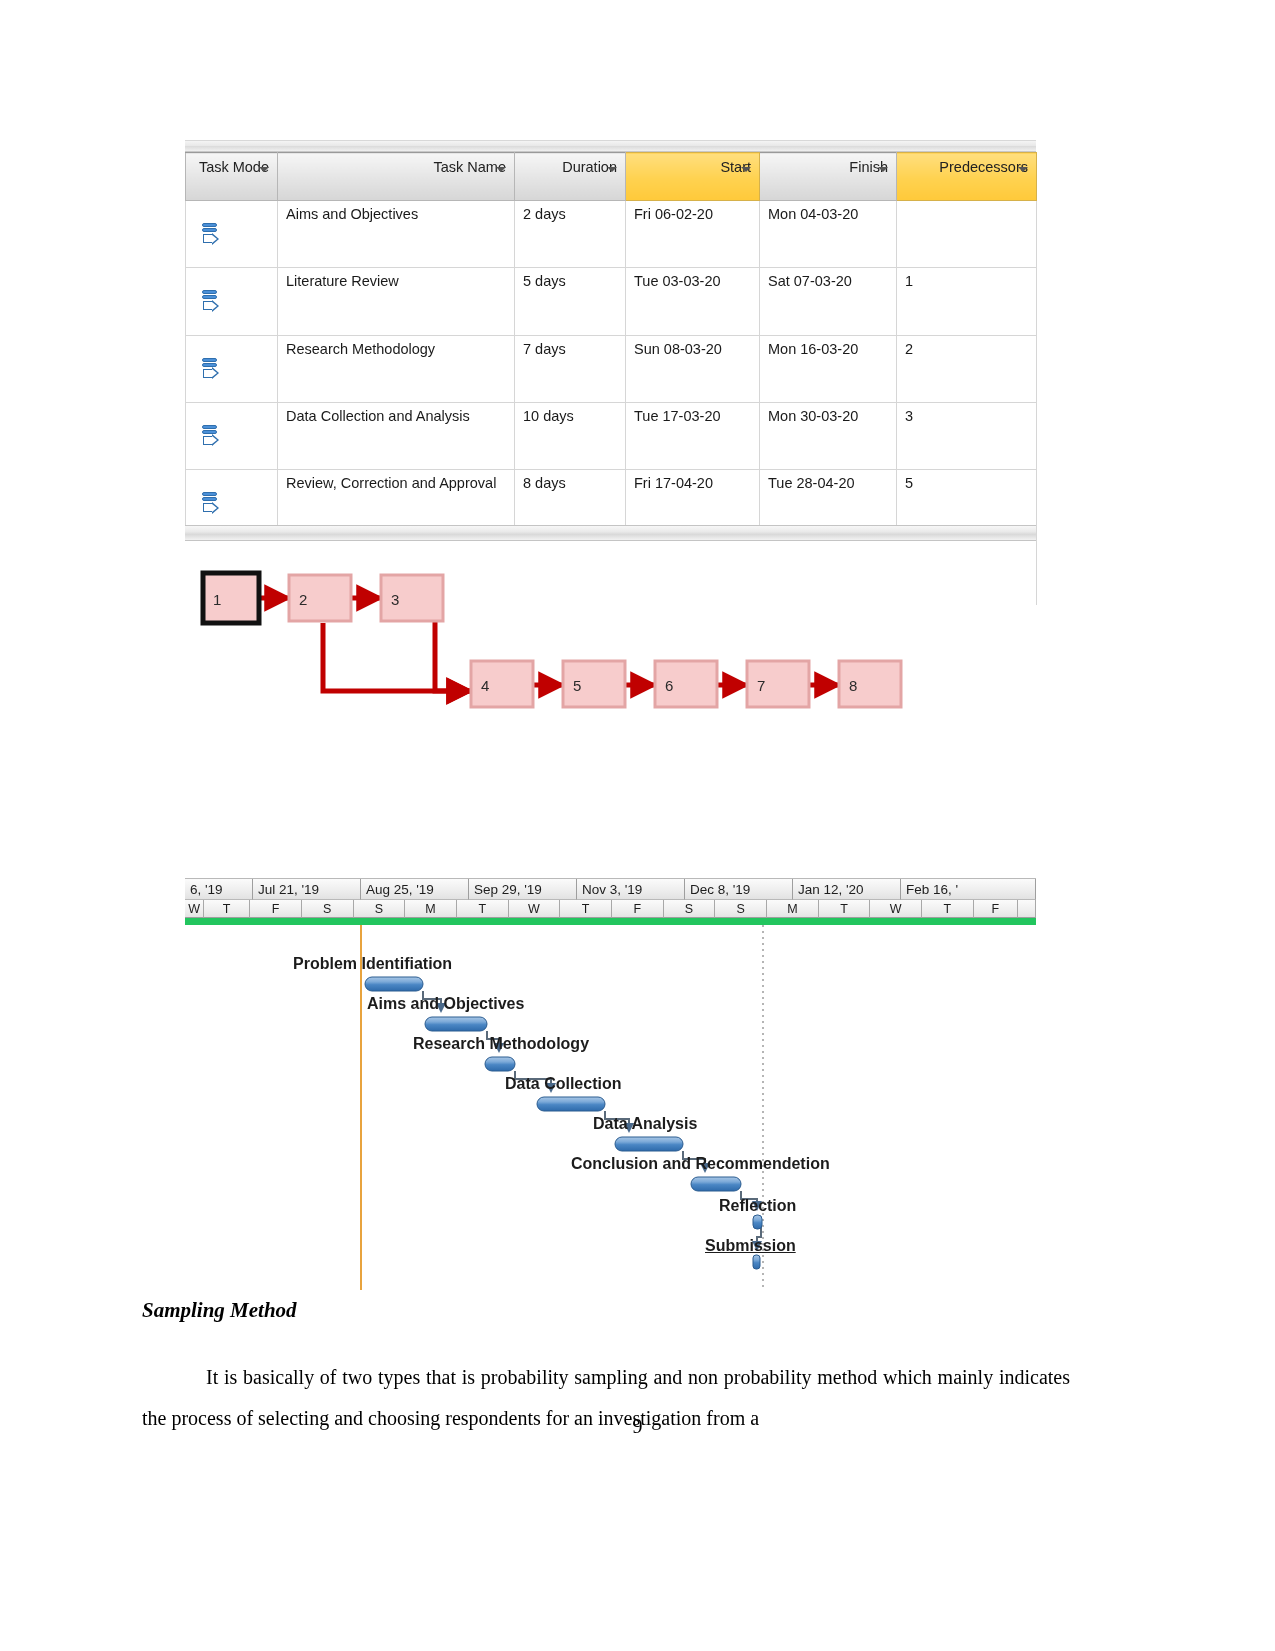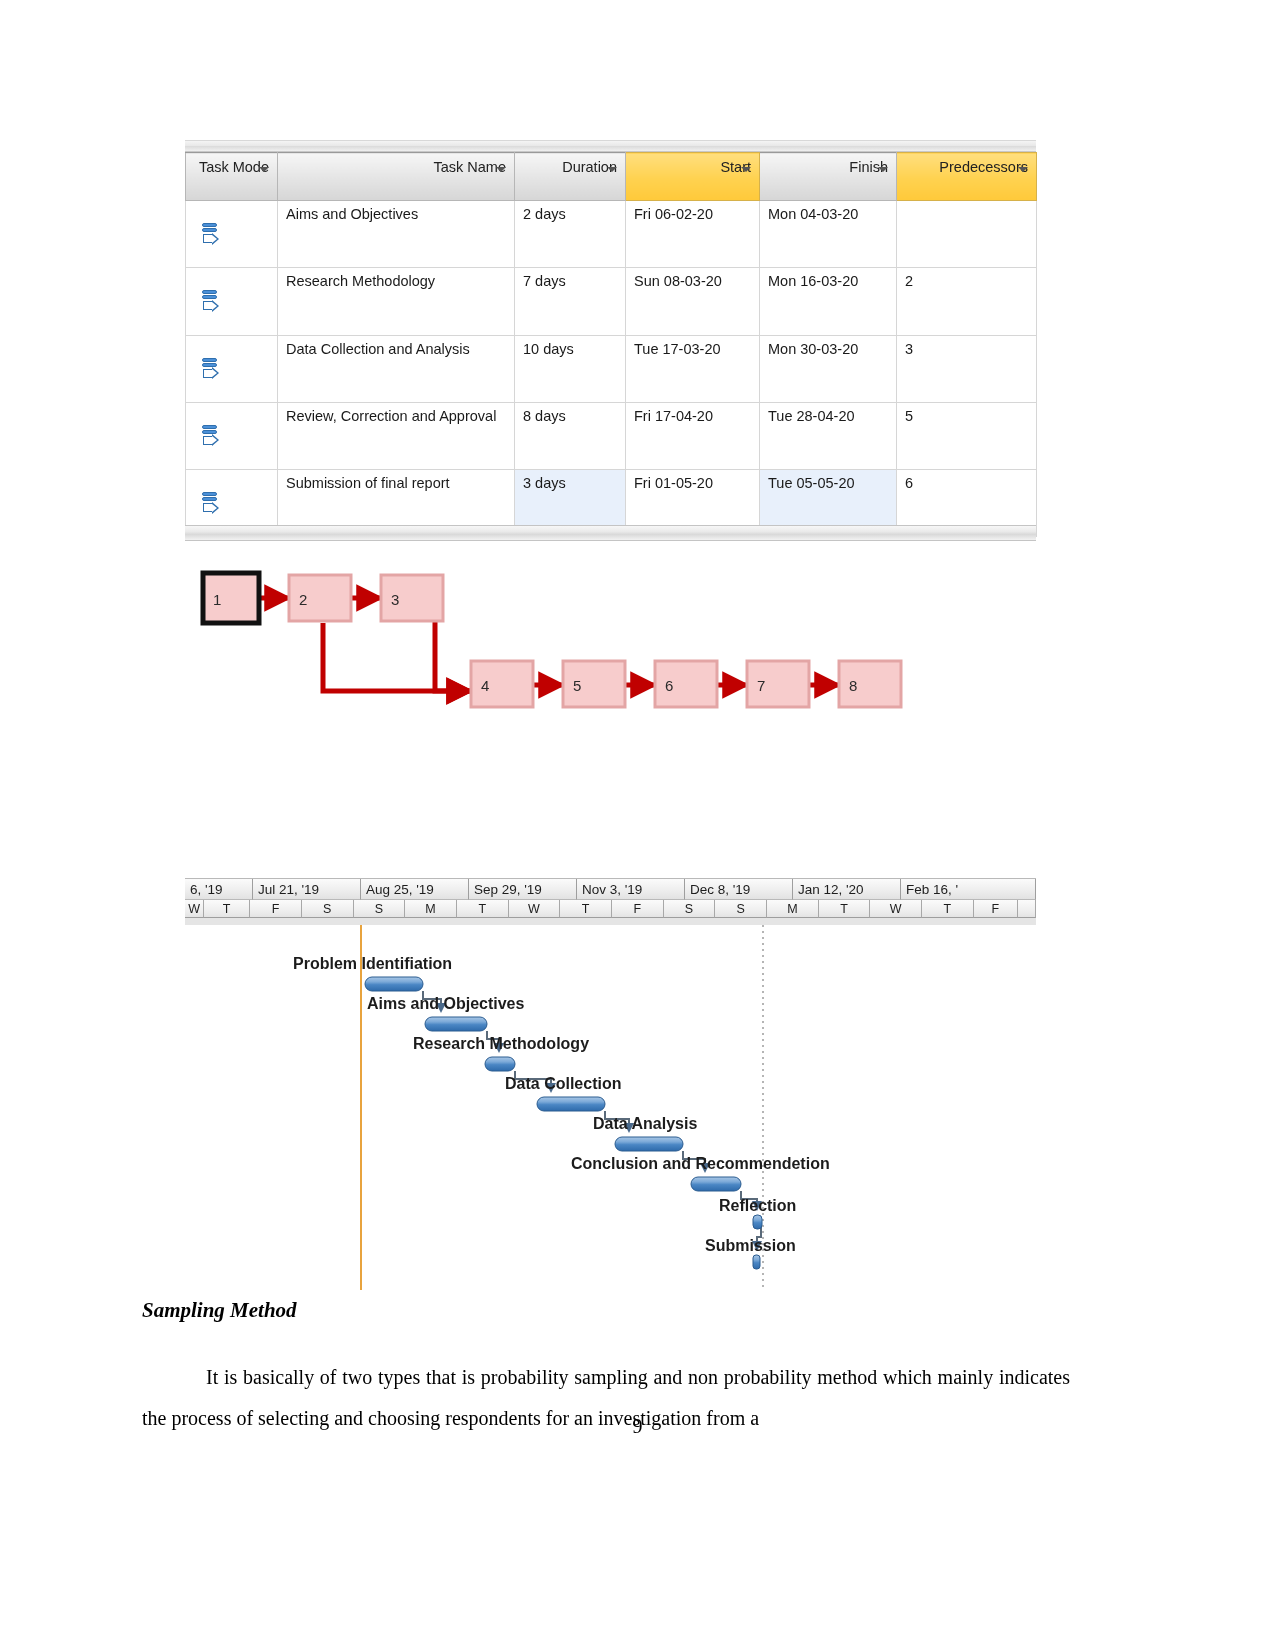--- a/index.html
+++ b/index.html
@@ -100,21 +100,21 @@
   .net-topbar{
     position:absolute; left:0; top:0; width:851px; height:16px;
     background:linear-gradient(to bottom,#f7f7f7 0%,#eaeaea 40%,#d9d9d9 60%,#f2f2f2 100%);
     border-top:1px solid #c4c4c4; border-bottom:1px solid #c4c4c4;
   }
   .net-canvas{ position:absolute; left:0; top:18px; width:851px; height:320px; background:#fff; }
 
   
   .gantt-wrap{
     position:absolute; left:185px; top:870px; width:851px; height:420px;
-    background:#e5e5e5;
+    background:#22c55e;
     font-family:"Liberation Sans", sans-serif;
   }
   .gantt-topstrip{
     position:absolute; left:0; top:0; width:851px; height:8px; background:#ffffff;
   }
   .gantt-hdr{
     position:absolute; left:0; top:8px; width:851px;
     border-top:1px solid #b9b9b9;
   }
   .gantt-months{ display:flex; height:21px; }
@@ -208,20 +208,33 @@
           <span class="mode-icon">
             <span class="bar"></span><span class="bar bar2"></span>
             <span class="arw"></span><span class="arwhead"></span><span class="arwhead-in"></span>
           </span>
         </td>
         <td>Aims and Objectives</td>
         <td>2 days</td>
         <td>Fri 06-02-20</td>
         <td>Mon 04-03-20</td>
         <td></td>
+      </tr>
+      <tr>
+        <td class="mode">
+          <span class="mode-icon">
+            <span class="bar"></span><span class="bar bar2"></span>
+            <span class="arw"></span><span class="arwhead"></span><span class="arwhead-in"></span>
+          </span>
+        </td>
+        <td>Literature Review</td>
+        <td>5 days</td>
+        <td>Tue 03-03-20</td>
+        <td>Sat 07-03-20</td>
+        <td>1</td>
       </tr>
       <tr>
         <td class="mode">
           <span class="mode-icon">
             <span class="bar"></span><span class="bar bar2"></span>
             <span class="arw"></span><span class="arwhead"></span><span class="arwhead-in"></span>
           </span>
         </td>
         <td>Research Methodology</td>
         <td>7 days</td>
@@ -405,19 +418,19 @@
       </g>
     </svg>
 
     <span class="gbar-label" style="left:108px; top:30px;">Problem Identifiation</span>
     <span class="gbar-label" style="left:182px; top:70px;">Aims and Objectives</span>
     <span class="gbar-label" style="left:228px; top:110px;">Research Methodology</span>
     <span class="gbar-label" style="left:320px; top:150px;">Data Collection</span>
     <span class="gbar-label" style="left:408px; top:190px;">Data Analysis</span>
     <span class="gbar-label" style="left:386px; top:230px;">Conclusion and Recommendetion</span>
     <span class="gbar-label" style="left:534px; top:272px;">Reflection</span>
-    <span class="gbar-label" style="left:520px; top:312px;">Submission</span>
+    <span class="gbar-label" style="left:520px; top:312px;text-decoration:underline;">Submission</span>
   </div>
 </div>
 
 <div class="sec-head">Sampling Method</div>
 <p class="para"><span class="indent"></span><span>It is basically of two types that is probability sampling and non probability method which mainly indicates the process of selecting and choosing respondents for an investigation from a</span></p>
 <div class="pagenum">9</div>
 
 </body></html>

